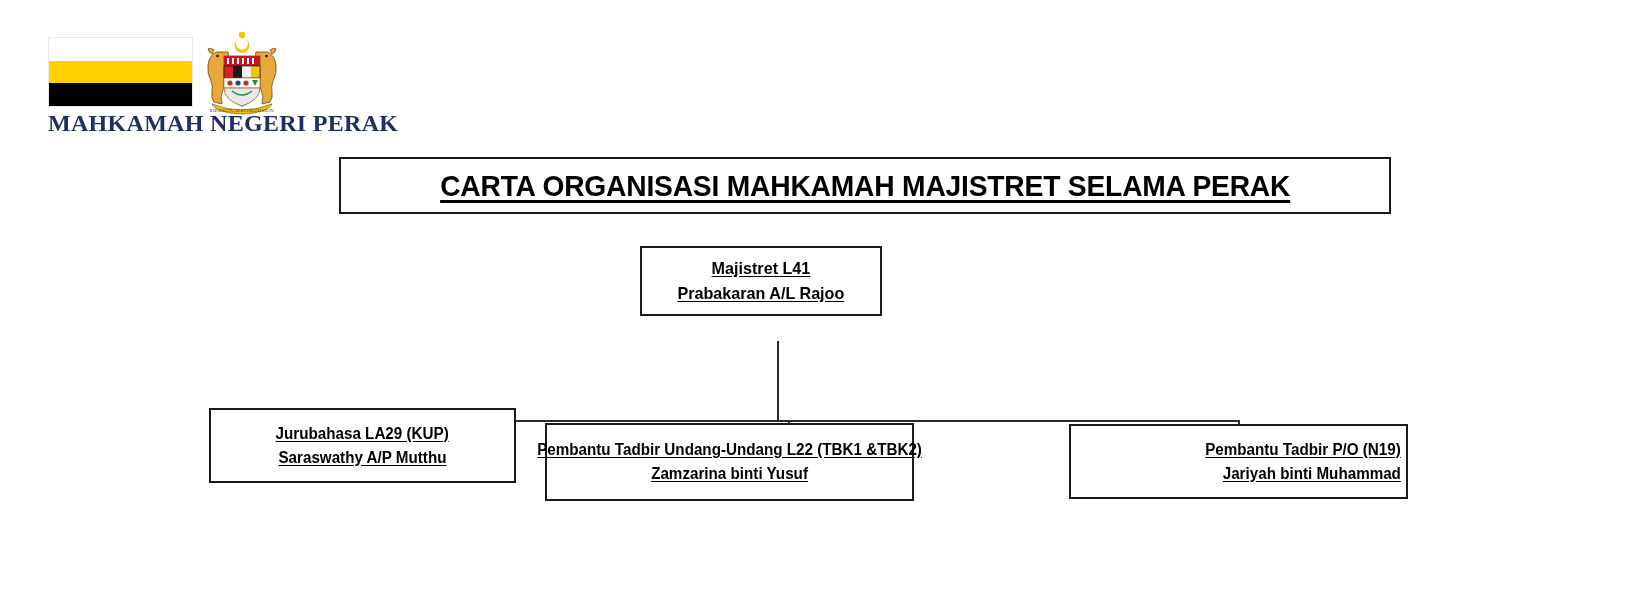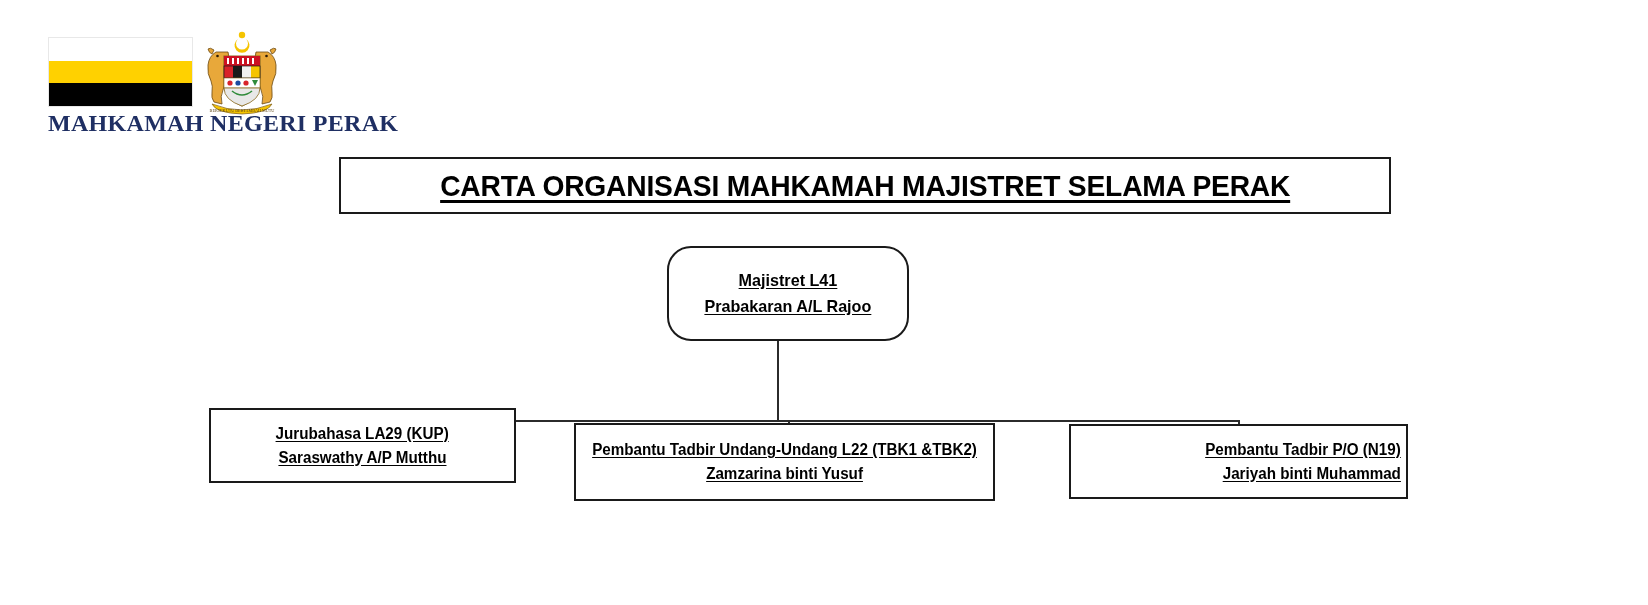--- a/index.html
+++ b/index.html
@@ -100,38 +100,37 @@
     font-weight: bold;
     color: #000000;
     text-decoration: underline;
     text-underline-offset: 2px;
     white-space: nowrap;
     line-height: 1.5;
     transform: scaleX(0.95);
   }
 
   #node-root {
-    left: 667px;
+    left: 640px;
     top: 246px;
     width: 242px;
-    height: 95px;
-    border-radius: 24px;
+    height: 70px;
   }
   #node-root .line { font-size: 17px; }
 
   #node-c1 {
     left: 209px;
     top: 408px;
     width: 307px;
     height: 75px;
   }
   #node-c2 {
-    left: 574px;
+    left: 545px;
     top: 423px;
-    width: 421px;
+    width: 369px;
     height: 78px;
   }
   #node-c3 {
     left: 1069px;
     top: 424px;
     width: 339px;
     height: 75px;
     align-items: flex-end;
   }
   #node-c1 .line,

